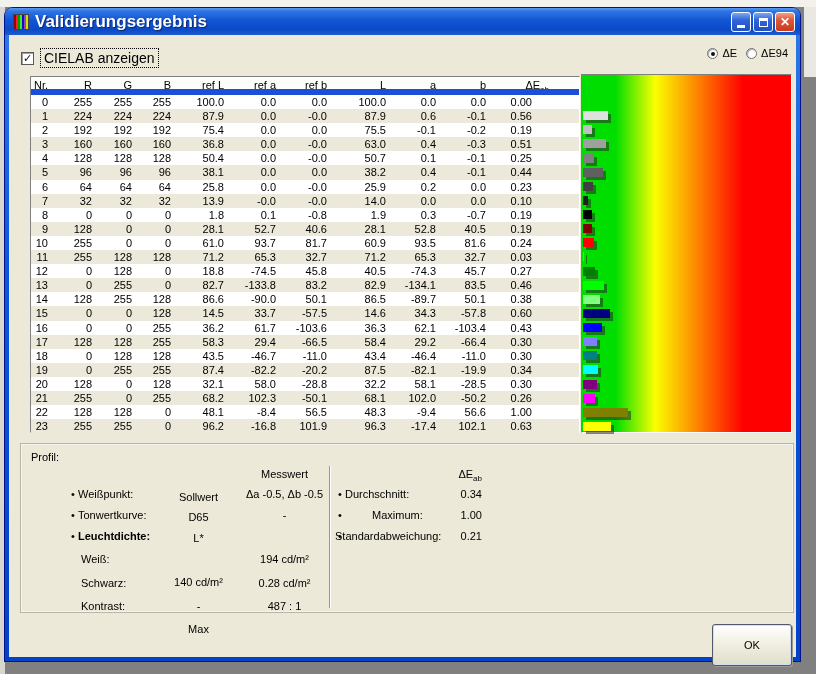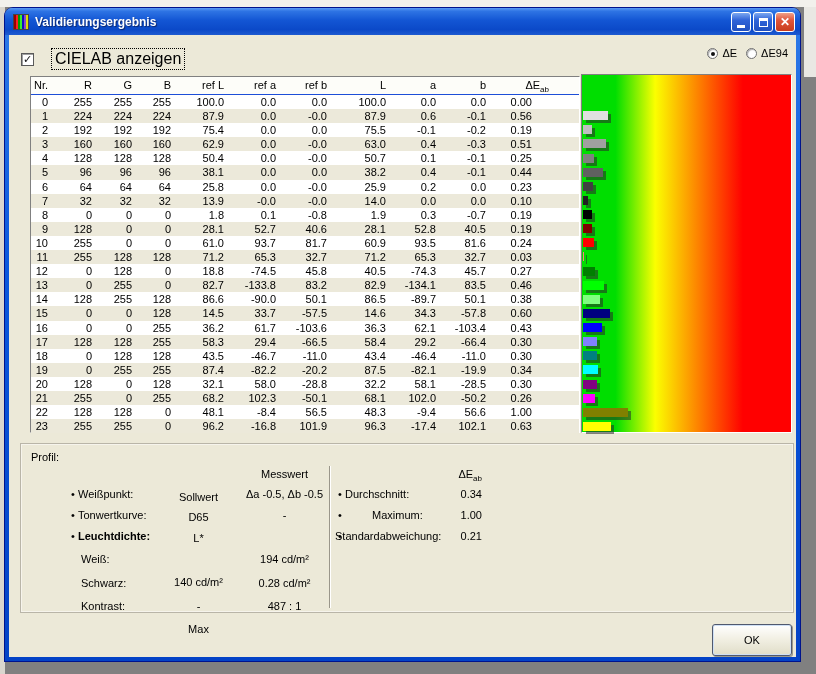--- a/index.html
+++ b/index.html
@@ -11,47 +11,47 @@
   .bg-right  { position:absolute; left:804px; top:7px; width:12px; height:70px; background:#E9E8E3; }
 
   .window { position:absolute; left:5px; top:8px; width:795px; height:653px;
             background:linear-gradient(180deg,#2E7BE8 0%,#0A57DD 40%,#0342C6 100%);
             border-radius:8px 8px 0 0; box-shadow:0 0 0 1px #00138C; }
   .titlebar { position:absolute; left:0; top:0; width:100%; height:27px; border-radius:7px 7px 0 0;
               background:linear-gradient(180deg,#5A9AF4 0%,#2E74E4 12%,#1356D4 45%,#0B49C8 80%,#1E5AD0 100%);
               display:flex; align-items:center; }
   .app-icon { width:16px; height:16px; margin:0 6px 0 8px; background:#fff; border:1px solid #444;
               background-image:linear-gradient(90deg,#900 0 2px,#F22 2px 4px,#090 4px 6px,#3E3 6px 8px,#11B 8px 10px,#84C 10px 12px,#DD0 12px 14px,#F80 14px 16px); }
-  .title-text { color:#fff; font-weight:bold; font-size:12px; text-shadow:1px 1px 1px #0A246A; }
+  .title-text { color:#fff; font-weight:bold; font-size:17px; text-shadow:1px 1px 1px #0A246A; }
   .winbtns { position:absolute; right:5px; top:4px; display:flex; gap:2px; }
   .winbtn { width:20px; height:20px; border-radius:3px; border:1px solid #fff;
             background:linear-gradient(180deg,#7BA7F0 0%,#3064D8 40%,#2050C0 100%);
             color:#fff; font-size:11px; display:flex; align-items:center; justify-content:center; }
   .winbtn.close { background:linear-gradient(180deg,#F0A088 0%,#E0553A 40%,#C83C1C 100%); font-weight:bold; font-size:12px; }
   .glyph-min { width:8px; height:3px; background:#fff; margin-top:9px; }
   .glyph-max { width:9px; height:9px; border:1px solid #fff; border-top-width:3px; }
 
   .client { position:absolute; left:4px; top:27px; width:787px; height:622px; background:#ECE9D8; }
 
   .checkbox-row { position:absolute; left:12px; top:13px; display:flex; align-items:center; }
   .checkbox { width:13px; height:13px; background:#fff; border:1px solid #5A5A5A;
               box-shadow:inset 1px 1px 0 #A0A0A0; font-size:11px; line-height:11px; text-align:center; color:#111; }
-  .checkbox-label { margin-left:17px; font-size:16px; border:1px dotted #000; padding:1px 3px; }
+  .checkbox-label { margin-left:6px; font-size:14px; border:1px dotted #000; padding:1px 3px; }
 
   .radio-group { position:absolute; right:8px; top:12px; display:flex; align-items:center; gap:9px; font-size:11px; }
   .radio-item { display:flex; align-items:center; gap:4px; }
   .radio { width:11px; height:11px; border-radius:50%; background:#fff; border:1px solid #707070;
            box-shadow:inset 1px 1px 1px #B0B0B0; position:relative; }
   .radio.sel::after { content:""; position:absolute; left:3px; top:3px; width:4px; height:4px; border-radius:50%; background:#111; }
 
   .table { position:absolute; left:21px; top:41px; width:550px; height:357px; background:#fff;
            border-top:1px solid #808080; border-left:1px solid #808080;
            border-bottom:1px solid #FFF; border-right:1px solid #FFF; font-size:11px; }
   .thead { display:grid; grid-template-columns:24px 42px 40px 39px 53px 52px 51px 59px 50px 50px 88px;
-           height:18px; line-height:17px; border-bottom:1px solid #1d4ed8; background:#FDFDF9; }
+           height:18px; line-height:17px; border-bottom:6px solid #1d4ed8; background:#FDFDF9; }
   .tr { display:grid; grid-template-columns:24px 42px 40px 39px 53px 52px 51px 59px 50px 50px 88px;
         height:14.1px; line-height:14px; }
   .tr.odd { background:#ECE9DA; }
   .th, .td { text-align:right; padding-right:5px; white-space:nowrap; overflow:hidden; }
   .th.c0, .td.c0 { padding-right:7px; }
   .td.c10 { padding-right:47px; }
   .th.c10 { padding-right:30px; }
   sub { font-size:8px; }
 
   .gradient-panel { position:absolute; left:572px; top:39px; width:211px; height:359px;
@@ -64,21 +64,21 @@
         border:1px solid #B9B5A8; box-shadow:inset 0 0 0 1px #F6F4EC; font-size:11px; }
   .abs { position:absolute; white-space:nowrap; }
   .sepline { position:absolute; left:308px; top:22px; width:1px; height:142px; background:#9A968A;
              box-shadow:1px 0 0 #FFF; }
   .srow { position:absolute; left:0; right:0; height:14px; }
   .bullet { position:absolute; font-size:11px; }
   .col-soll { position:absolute; left:135px; width:85px; text-align:center;margin-top:23px; }
   .col-mess { position:absolute; left:211px; width:105px; text-align:center; }
   .col-val  { position:absolute; left:416px; width:45px; text-align:right; }
 
-  .ok-button { position:absolute; left:703px; top:589px; width:80px; height:32px;
+  .ok-button { position:absolute; left:703px; top:589px; width:80px; height:42px;
         background:linear-gradient(180deg,#FFFFFF 0%,#F2F0E4 45%,#E0DDC8 100%);
         border:1px solid #50596E; border-radius:3px; font-size:11px;
         display:flex; align-items:center; justify-content:center;
         box-shadow:inset 0 0 0 1px #CFE0F5, 1px 1px 0 #9C9A8C; }
 </style>
 </head>
 <body>
 
 <div class="bg-top"></div>
 <div class="bg-left"></div>
@@ -171,21 +171,21 @@
             <div class="td c7">75.5</div>
             <div class="td c8">-0.1</div>
             <div class="td c9">-0.2</div>
             <div class="td c10">0.19</div>
           </div>
           <div class="tr odd">
             <div class="td c0">3</div>
             <div class="td c1">160</div>
             <div class="td c2">160</div>
             <div class="td c3">160</div>
-            <div class="td c4">62.9</div>
+            <div class="td c4">36.8</div>
             <div class="td c5">0.0</div>
             <div class="td c6">-0.0</div>
             <div class="td c7">63.0</div>
             <div class="td c8">0.4</div>
             <div class="td c9">-0.3</div>
             <div class="td c10">0.51</div>
           </div>
           <div class="tr even">
             <div class="td c0">4</div>
             <div class="td c1">128</div>

